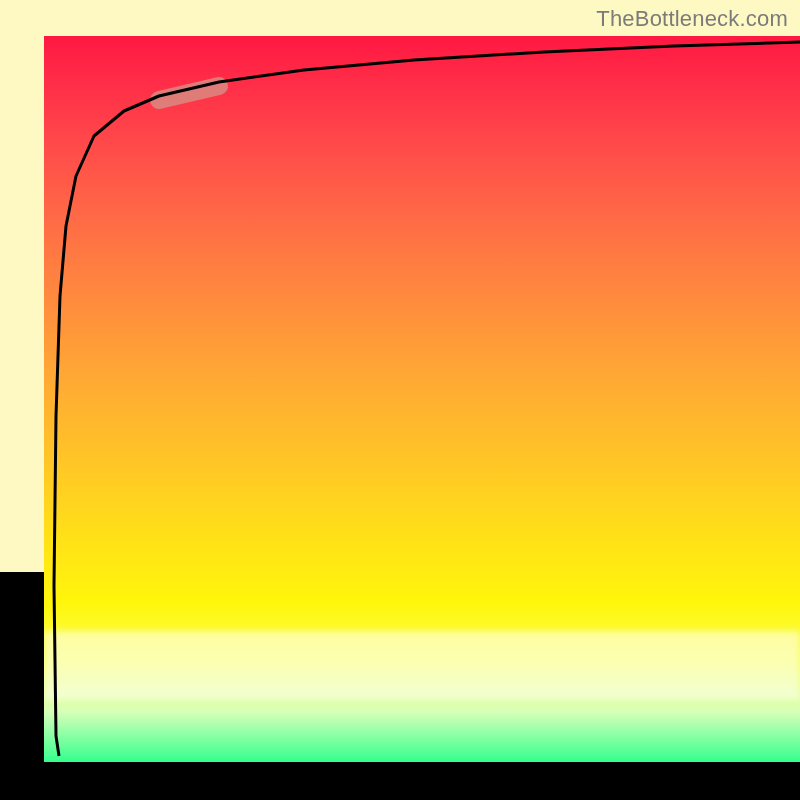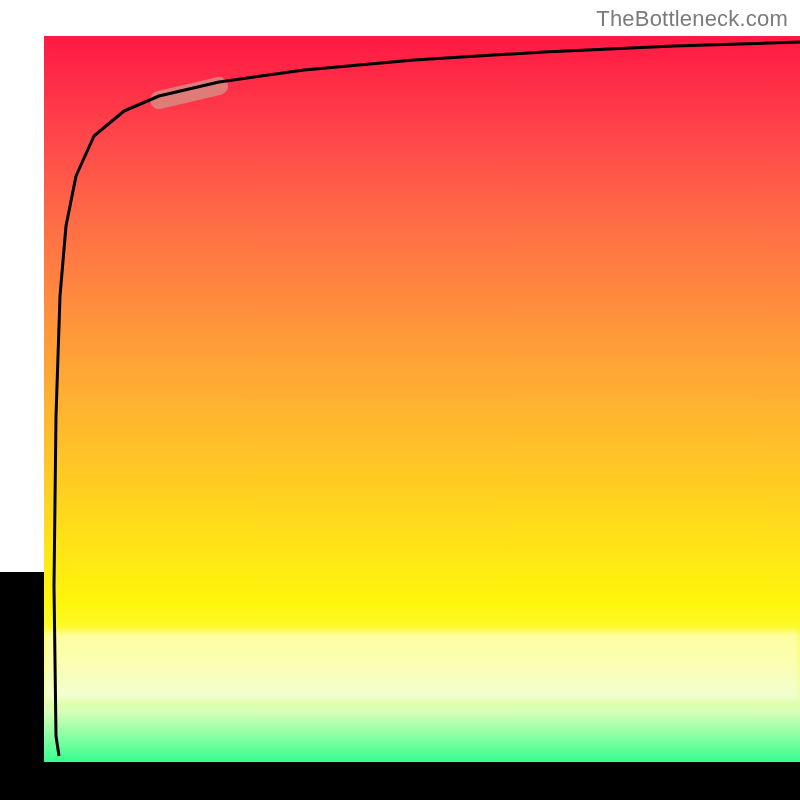--- a/index.html
+++ b/index.html
@@ -8,21 +8,21 @@
     width: 800px;
     height: 800px;
     background: #000;
     font-family: Arial, Helvetica, sans-serif;
     overflow: hidden;
   }
   .frame {
     position: relative;
     width: 800px;
     height: 572px;
-    background: #ffffff;
+    background: #fef9c3;
   }
   .attribution {
     position: absolute;
     top: 6px;
     right: 12px;
     color: #7b7b7b;
     font-size: 22px;
     letter-spacing: 0.2px;
   }
   .plot {

